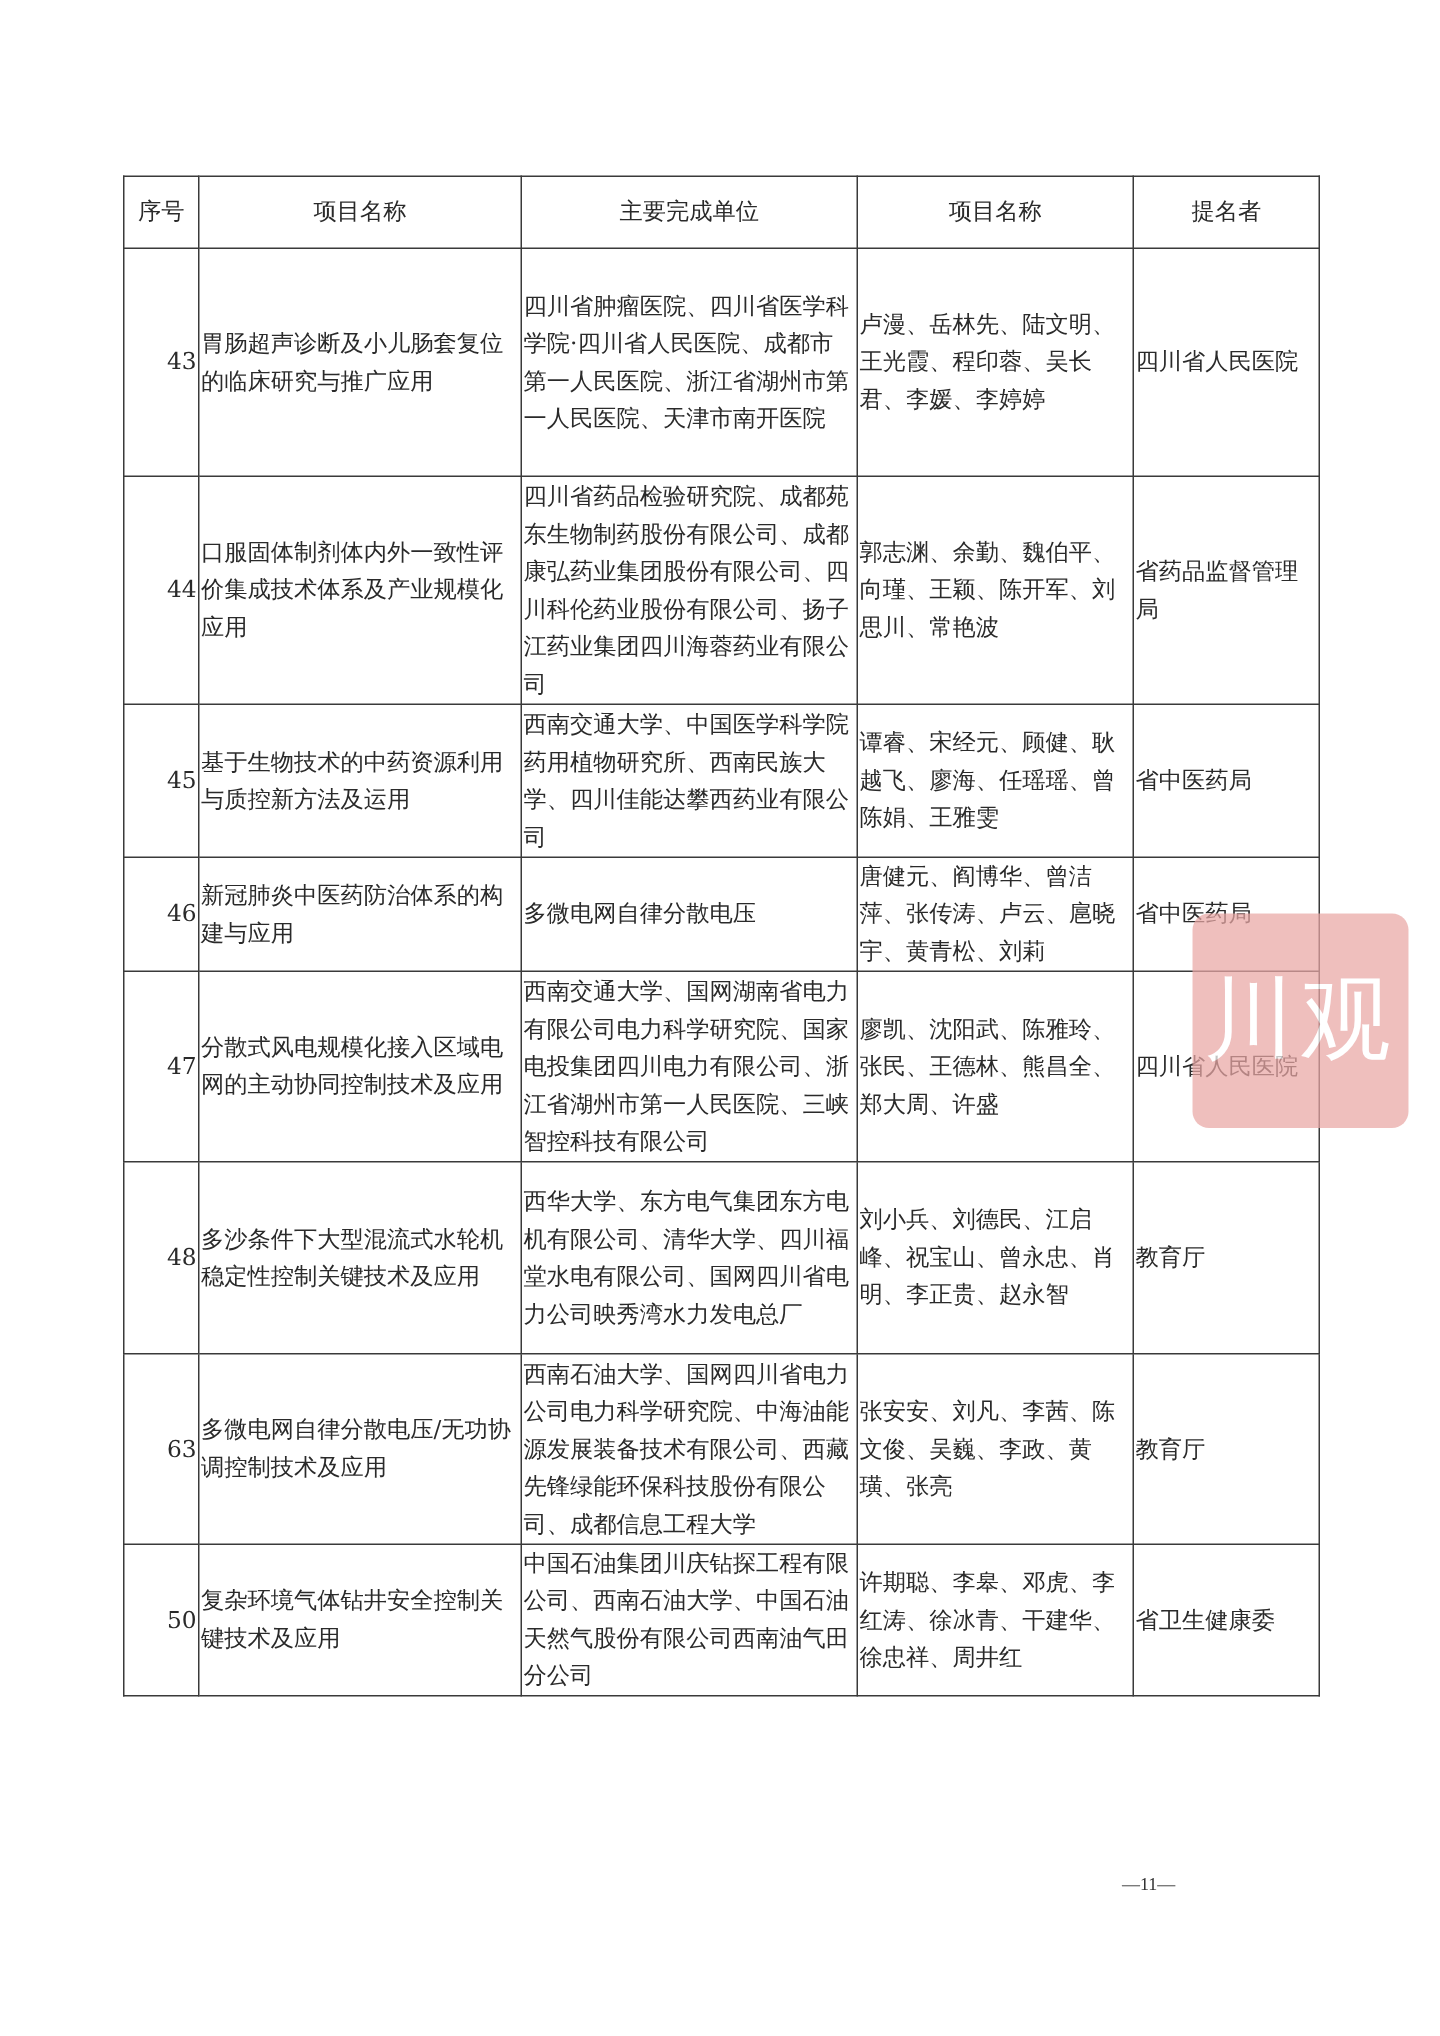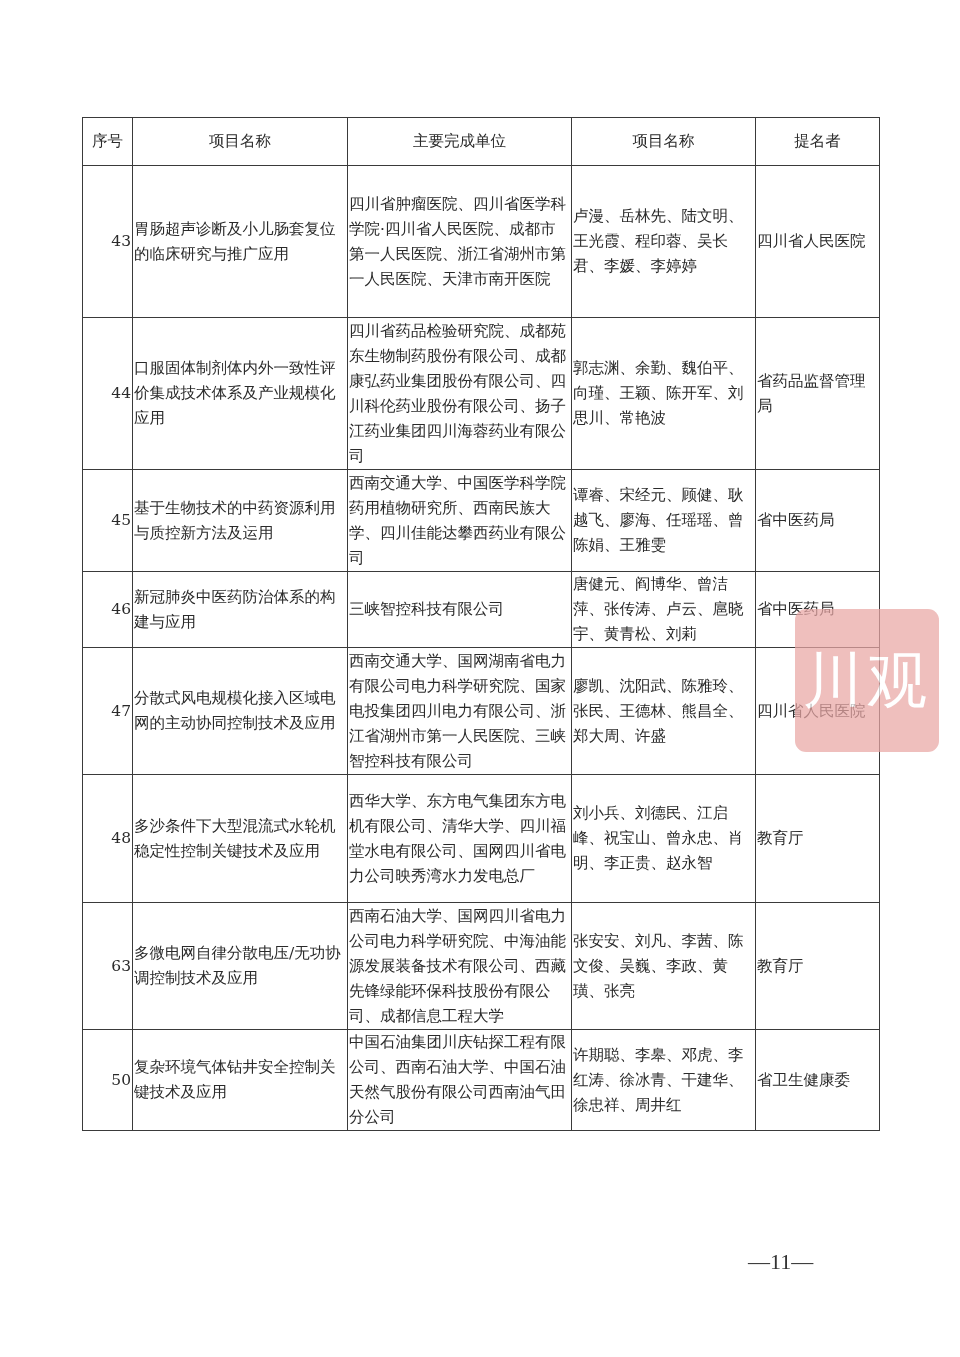--- a/index.html
+++ b/index.html
@@ -38,21 +38,21 @@
     background: #e9a7a5; opacity: 0.72;
     border-radius: 11px;
     color: #ffffff;
     font-size: 60px; line-height: 143px; text-align: center;
     font-family: "DejaVu Serif", serif;
     letter-spacing: 4px;
     pointer-events: none;
   }
   .page-number {
     position: absolute; left: 748px; top: 1249px;
-    font-size: 22px; color: #333;
+    font-size: 12px; color: #333;
     font-family: "Liberation Serif", serif;
   }
 </style>
 </head>
 <body>
 
 <div class="page">
   <table class="award">
     <colgroup>
       <col class="c-idx">
@@ -88,21 +88,21 @@
       <tr style="height:102px">
         <td class="idx">45</td>
         <td class="name">基于生物技术的中药资源利用与质控新方法及运用</td>
         <td class="unit">西南交通大学、中国医学科学院药用植物研究所、西南民族大学、四川佳能达攀西药业有限公司</td>
         <td class="person">谭睿、宋经元、顾健、耿越飞、廖海、任瑶瑶、曾陈娟、王雅雯</td>
         <td class="nom">省中医药局</td>
       </tr>
       <tr style="height:76px">
         <td class="idx">46</td>
         <td class="name">新冠肺炎中医药防治体系的构建与应用</td>
-        <td class="unit">三峡智控科技有限公司</td>
+        <td class="unit">多微电网自律分散电压</td>
         <td class="person">唐健元、阎博华、曾洁萍、张传涛、卢云、扈晓宇、黄青松、刘莉</td>
         <td class="nom">省中医药局</td>
       </tr>
       <tr style="height:127px">
         <td class="idx">47</td>
         <td class="name">分散式风电规模化接入区域电网的主动协同控制技术及应用</td>
         <td class="unit">西南交通大学、国网湖南省电力有限公司电力科学研究院、国家电投集团四川电力有限公司、浙江省湖州市第一人民医院、三峡智控科技有限公司</td>
         <td class="person">廖凯、沈阳武、陈雅玲、张民、王德林、熊昌全、郑大周、许盛</td>
         <td class="nom">四川省人民医院</td>
       </tr>

